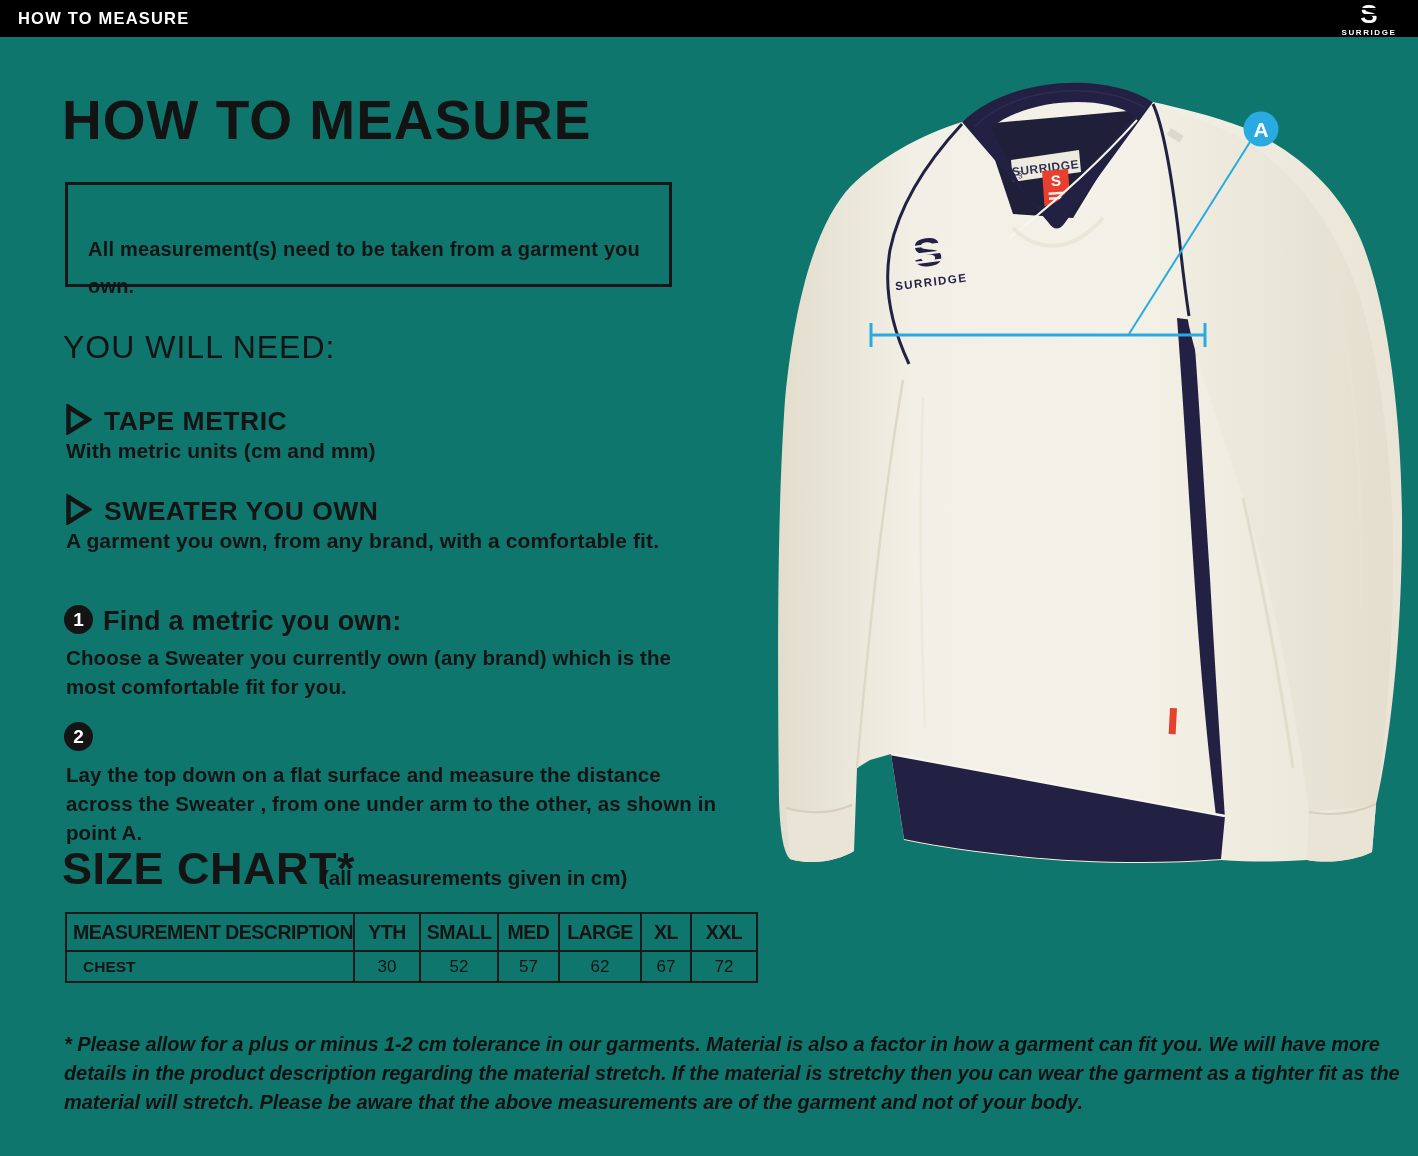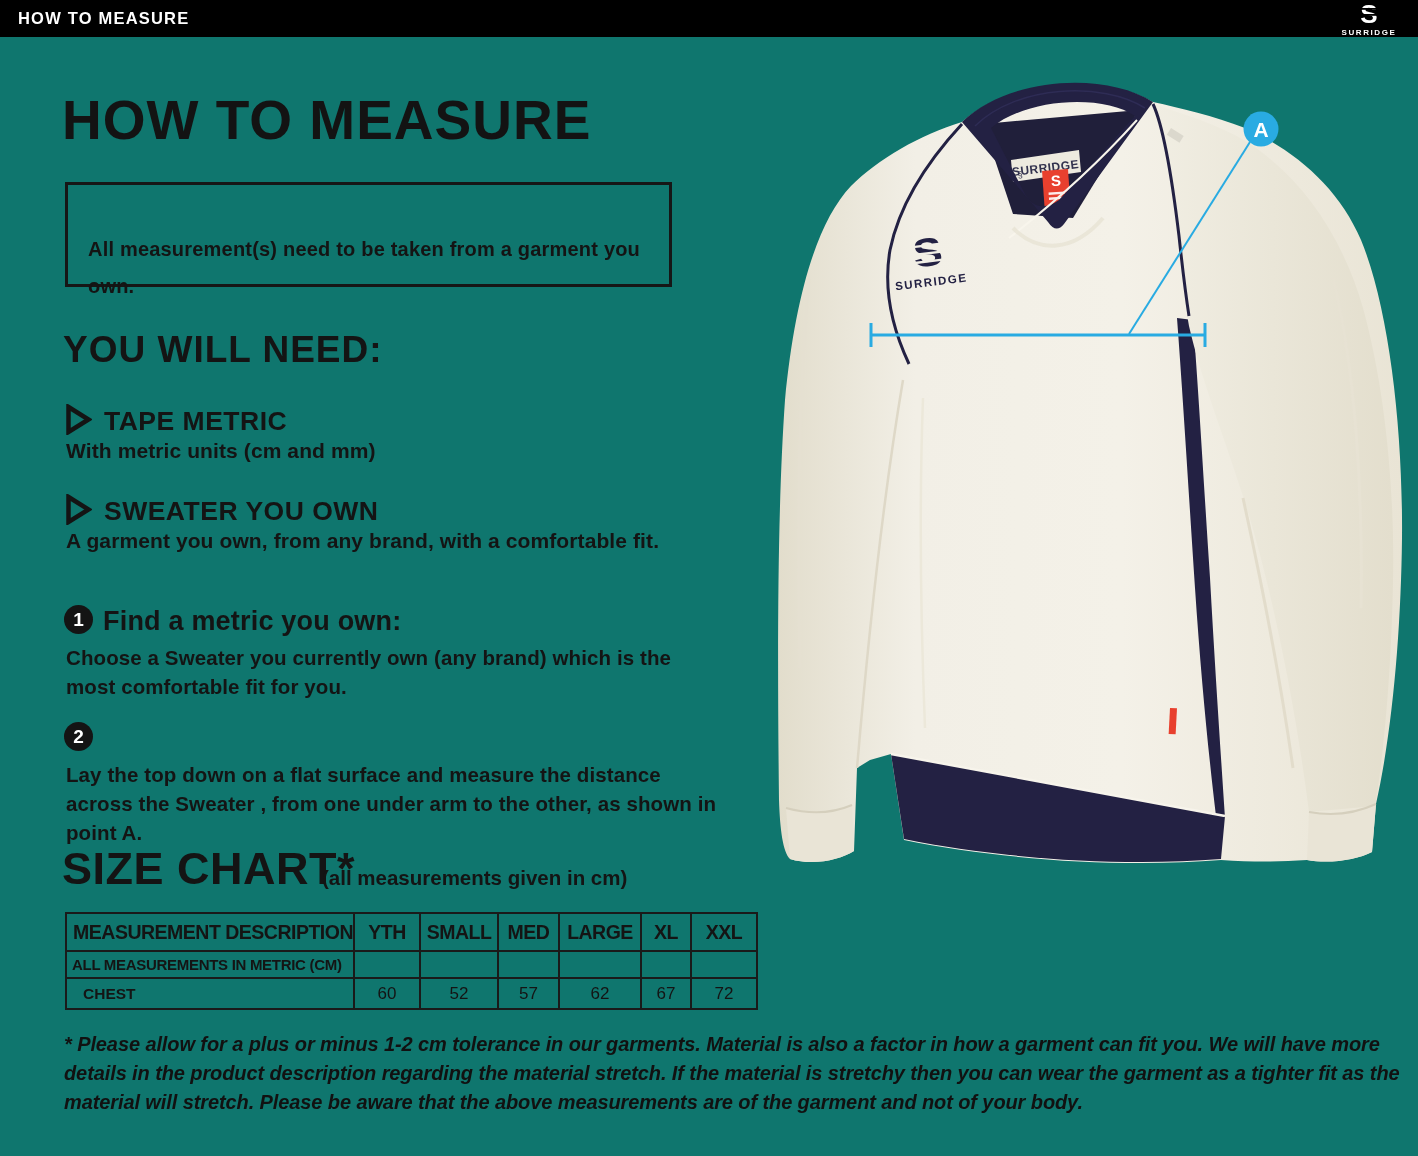--- a/index.html
+++ b/index.html
@@ -10,21 +10,21 @@
   
   .topbar{left:0;top:0;width:1418px;height:37px;background:#000;}
   .topbar-title{left:18px;top:9px;font-size:16.5px;font-weight:700;letter-spacing:1.2px;color:#fff;}
   .brand{right:14px;top:1px;width:70px;text-align:center;color:#fff;}
   .brand-word{font-size:8px;font-weight:700;letter-spacing:1.6px;margin-top:-3px;}
 
   
   .h1{left:62px;top:88px;font-size:55px;font-weight:700;letter-spacing:1px;color:#131313;}
   .note-box{left:65px;top:182px;width:601px;height:99px;border:3px solid #161616;}
   .note-text{left:20px;top:13px;width:560px;font-size:20px;font-weight:700;line-height:37px;letter-spacing:.2px;margin-top:33px;}
-  .ywn-title{left:63px;top:329px;font-size:37px;font-weight:700;letter-spacing:1px;}
+  .ywn-title{left:63px;top:329px;font-size:32px;font-weight:400;letter-spacing:1px;}
   .need-label{font-size:26.5px;font-weight:700;letter-spacing:.5px;}
   .need-desc{font-size:21px;font-weight:700;letter-spacing:.1px;}
   .step-badge{width:29px;height:29px;border-radius:50%;background:#141414;color:#fff;
               font-size:19px;font-weight:700;display:flex;align-items:center;justify-content:center;}
   .step-title{font-size:27px;font-weight:700;letter-spacing:.2px;}
   .step-desc{font-size:20.5px;font-weight:700;line-height:29px;letter-spacing:.1px;}
   .sc-title{left:62px;top:843px;font-size:45px;font-weight:700;letter-spacing:.5px;}
   .sc-sub{left:322px;top:866px;font-size:20.5px;font-weight:700;}
 
   
@@ -104,31 +104,22 @@
         <tr>
       <td class="hdr hdr-desc">MEASUREMENT DESCRIPTION</td>
       <td class="hdr">YTH</td>
       <td class="hdr">SMALL</td>
       <td class="hdr">MED</td>
       <td class="hdr">LARGE</td>
       <td class="hdr">XL</td>
       <td class="hdr">XXL</td>
     </tr>
     <tr>
-      <td class="r2">ALL MEASUREMENTS IN METRIC (CM)</td>
-      <td class="r2"></td>
-          <td class="r2"></td>
-      <td class="r2"></td>
-          <td class="r2"></td>
-      <td class="r2"></td>
-          <td class="r2"></td>
-    </tr>
-    <tr>
       <td class="r3l">CHEST</td>
-      <td class="r3v">60</td>
+      <td class="r3v">30</td>
       <td class="r3v">52</td>
       <td class="r3v">57</td>
       <td class="r3v">62</td>
       <td class="r3v">67</td>
       <td class="r3v">72</td>
     </tr>
   </tbody>
     </table>
 
   <div class="abs footnote">* Please allow for a plus or minus 1-2 cm tolerance in our garments. Material is also a factor in how a garment can fit you. We will have more details in the product description regarding the material stretch.  If the material is stretchy then you can wear the garment as a tighter fit as the material will stretch.  Please be aware that the above measurements are of the garment and not of your body.</div>

